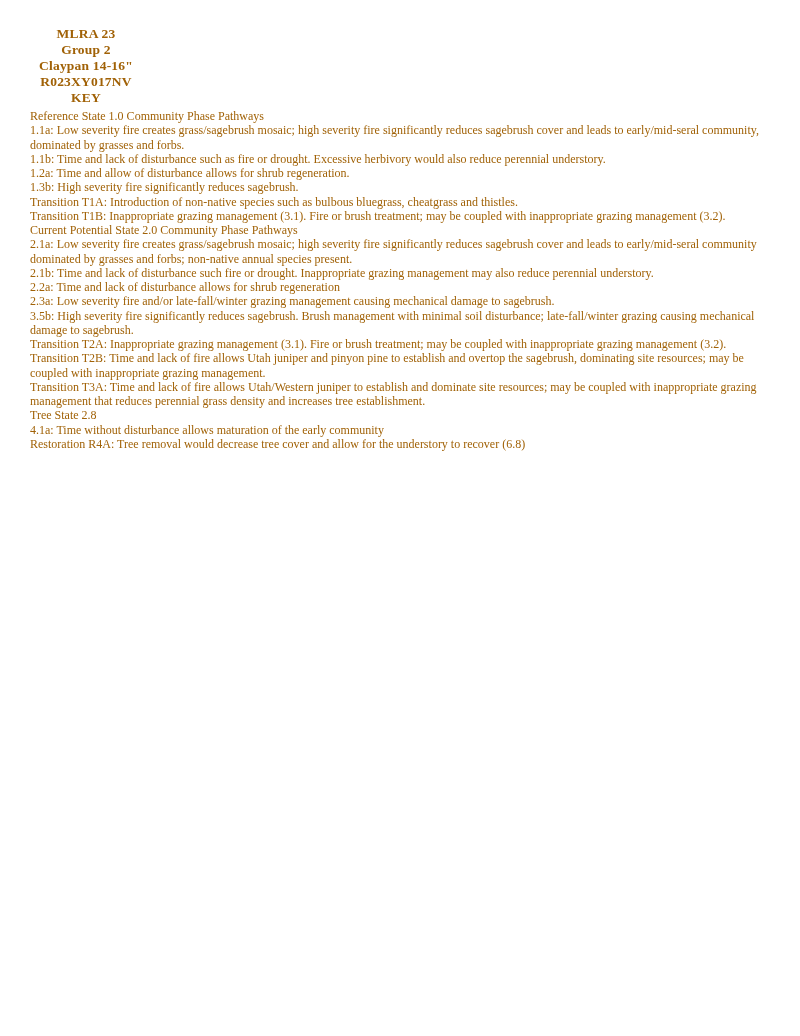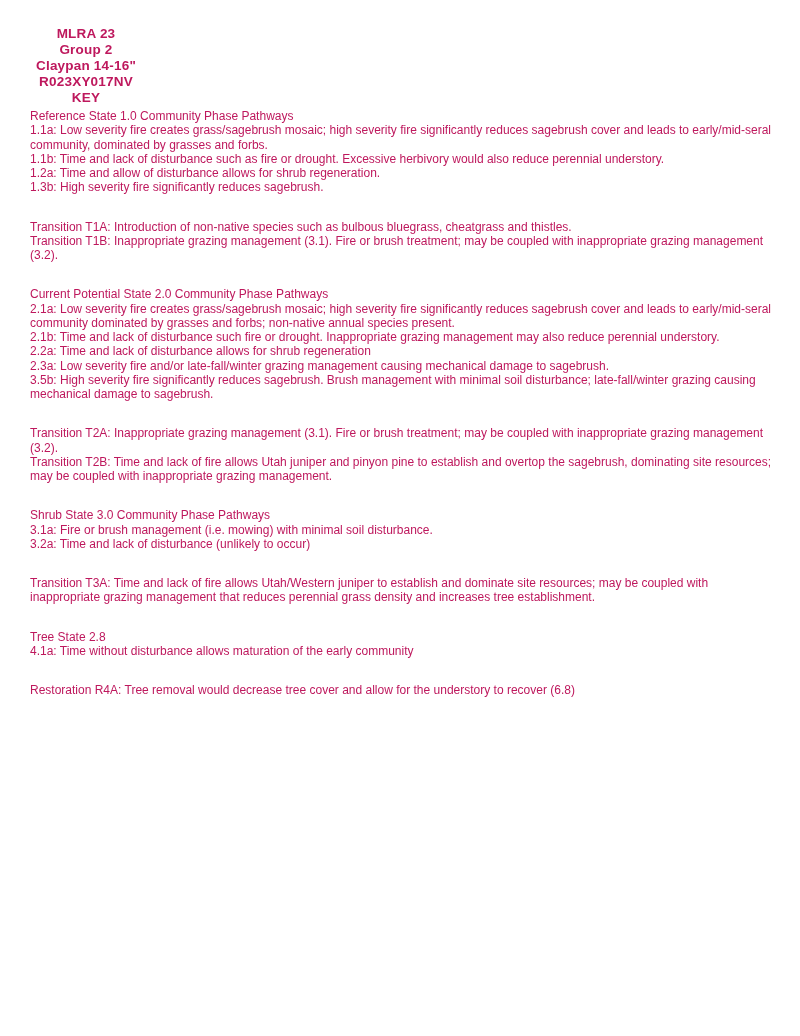--- a/index.html
+++ b/index.html
@@ -5,22 +5,22 @@
   html, body {
     margin: 0;
     padding: 0;
     background: #ffffff;
   }
   .page {
     position: relative;
     width: 800px;
     height: 996px;
     background: #ffffff;
-    color: #be185d;
-    font-family: Liberation Sans, sans-serif;
+    color: #a16207;
+    font-family: Liberation Serif, serif;
     overflow: hidden;
   }
   .doc-header {
     position: absolute;
     top: 26px;
     left: 20px;
     width: 132px;
     text-align: center;
     font-weight: bold;
     font-size: 13.5px;
@@ -29,21 +29,21 @@
   }
   .doc-body {
     position: absolute;
     top: 109px;
     left: 30px;
     width: 742px;
     font-size: 12px;
     line-height: 14.25px;
   }
   .section + .section {
-    margin-top: 25px;
+    margin-top: 0;
   }
   .line {
     margin: 0;
     padding: 0;
   }
 </style>
 </head>
 <body>
 
 <div class="page">
@@ -78,25 +78,20 @@
       <div class="line">2.2a: Time and lack of disturbance allows for shrub regeneration</div>
       <div class="line">2.3a: Low severity fire and/or late-fall/winter grazing management causing mechanical damage to sagebrush.</div>
       <div class="line">3.5b: High severity fire significantly reduces sagebrush. Brush management with minimal soil disturbance; late-fall/winter grazing causing mechanical damage to sagebrush.</div>
     </div>
 
     <div class="section">
       <div class="line">Transition T2A: Inappropriate grazing management (3.1). Fire or brush treatment; may be coupled with inappropriate grazing management (3.2).</div>
       <div class="line">Transition T2B: Time and lack of fire allows Utah juniper and pinyon pine to establish and overtop the sagebrush, dominating site resources; may be coupled with inappropriate grazing management.</div>
     </div>
 
-    <div class="section">
-      <div class="line">Shrub State 3.0 Community Phase Pathways</div>
-      <div class="line">3.1a: Fire or brush management (i.e. mowing) with minimal soil disturbance.</div>
-      <div class="line">3.2a: Time and lack of disturbance (unlikely to occur)</div>
-    </div>
 
     <div class="section">
       <div class="line">Transition T3A: Time and lack of fire allows Utah/Western juniper to establish and dominate site resources; may be coupled with inappropriate grazing management that reduces perennial grass density and increases tree establishment.</div>
     </div>
 
     <div class="section">
       <div class="line">Tree State 2.8</div>
       <div class="line">4.1a: Time without disturbance allows maturation of the early community</div>
     </div>
 

